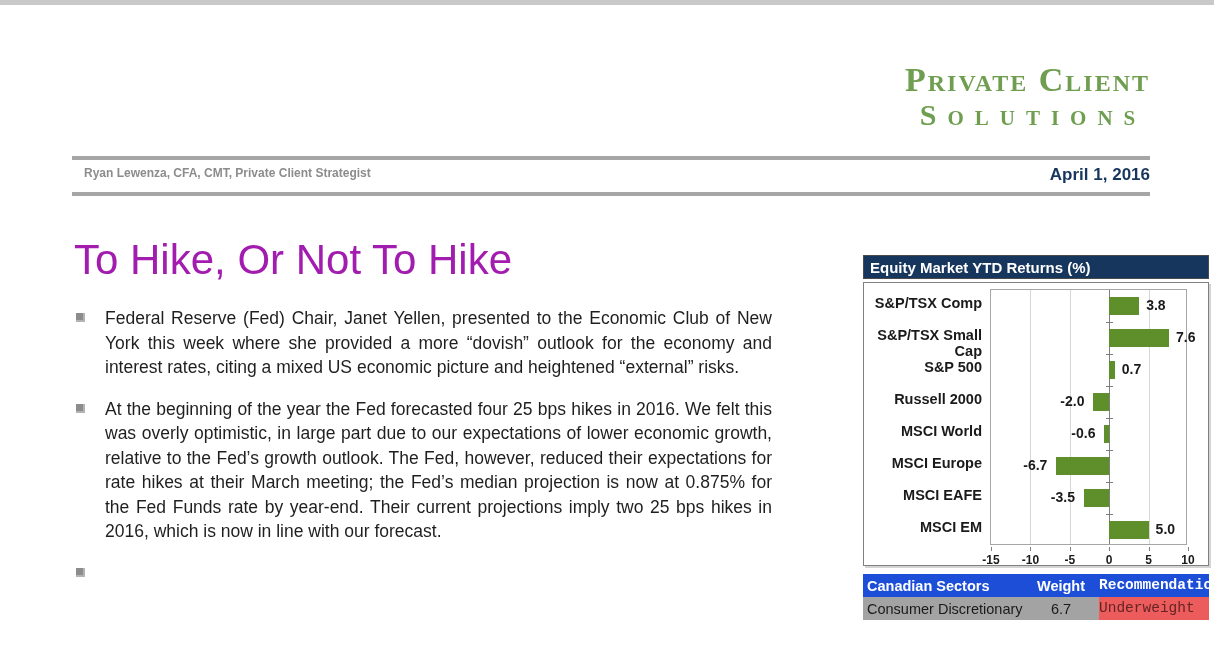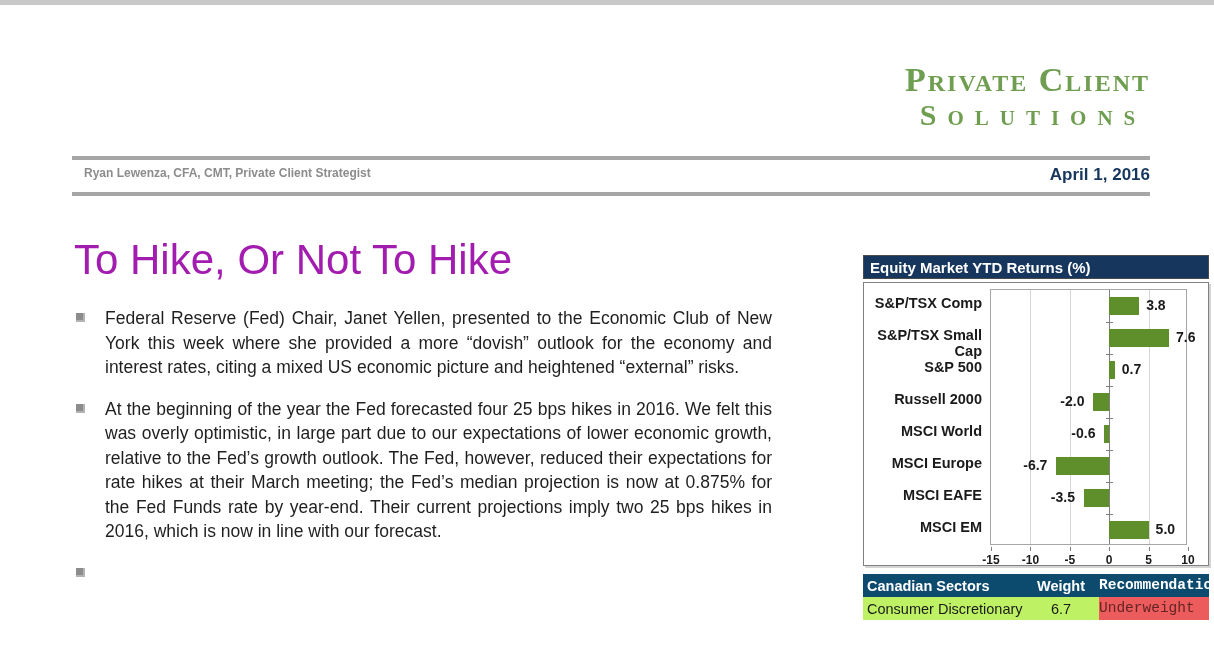--- a/index.html
+++ b/index.html
@@ -48,23 +48,23 @@
                      font-size:14.5px; font-weight:700; color:#1a1a1a; }
   .bar { position:absolute; height:18px; background:#5e8f2b; }
   .bar-value { position:absolute; font-size:14px; font-weight:700; color:#1a1a1a; white-space:nowrap; }
   .zero-tick { position:absolute; width:7px; height:1px; background:#7f7f7f; }
   .x-tick { position:absolute; width:1px; height:4px; background:#7f7f7f; }
   .x-label { position:absolute; width:40px; text-align:center; font-size:12px; font-weight:700; color:#1a1a1a; }
 
   
   .sector-panel { margin-top:8px; font-size:14.5px; }
   .sector-grid-row { display:grid; grid-template-columns:160px 76px 110px; height:23px; align-items:center; }
-  .sector-head { background:#0c4a6e; color:#ffffff; font-weight:700; }
+  .sector-head { background:#1d4ed8; color:#ffffff; font-weight:700; }
   .sector-head .c1 { padding-left:4px; }
-  .sector-row { background:#bef264; color:#1a1a1a; }
+  .sector-row { background:#a3a3a3; color:#1a1a1a; }
   .sector-row .c1 { padding-left:4px; }
   .c2 { text-align:center; }
   .c3 { text-align:left; height:23px; line-height:23px;font-family:Liberation Mono, monospace; }
 </style>
 </head>
 <body>
 
 <div class="page">
   <div class="top-strip"></div>
 

